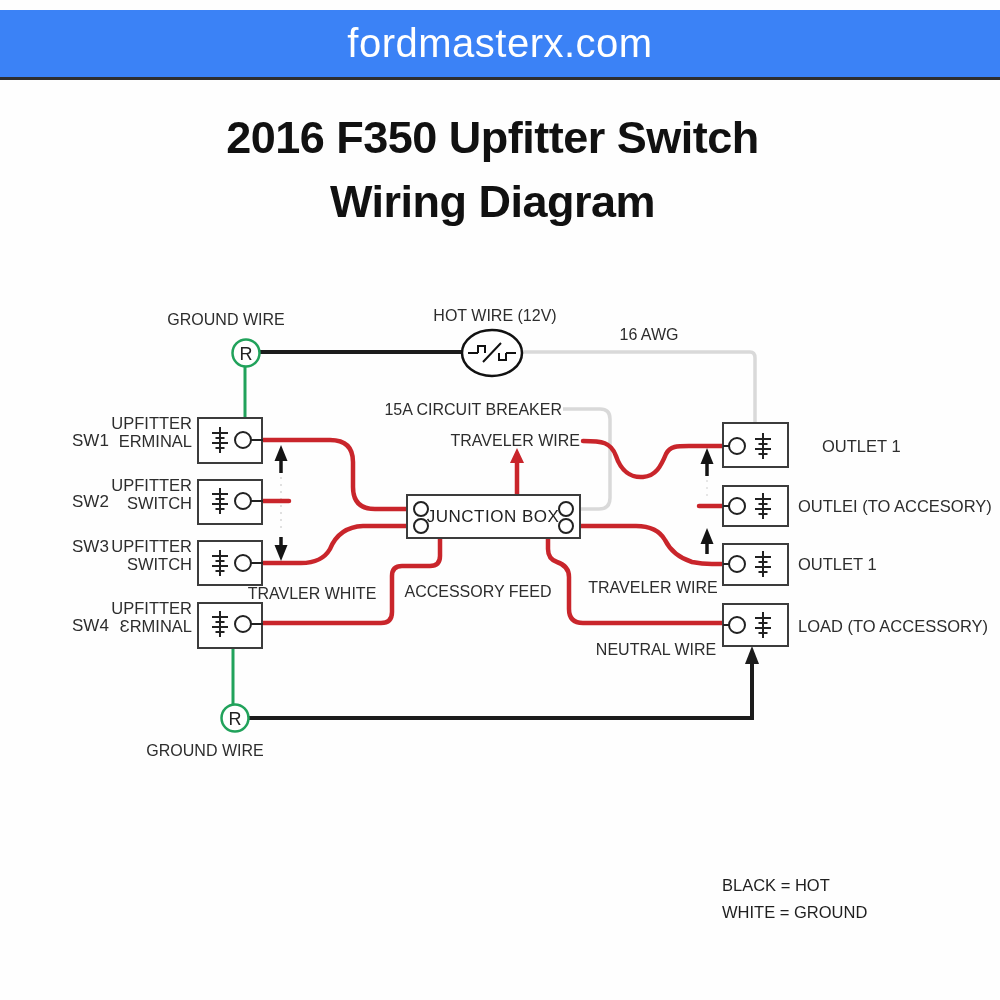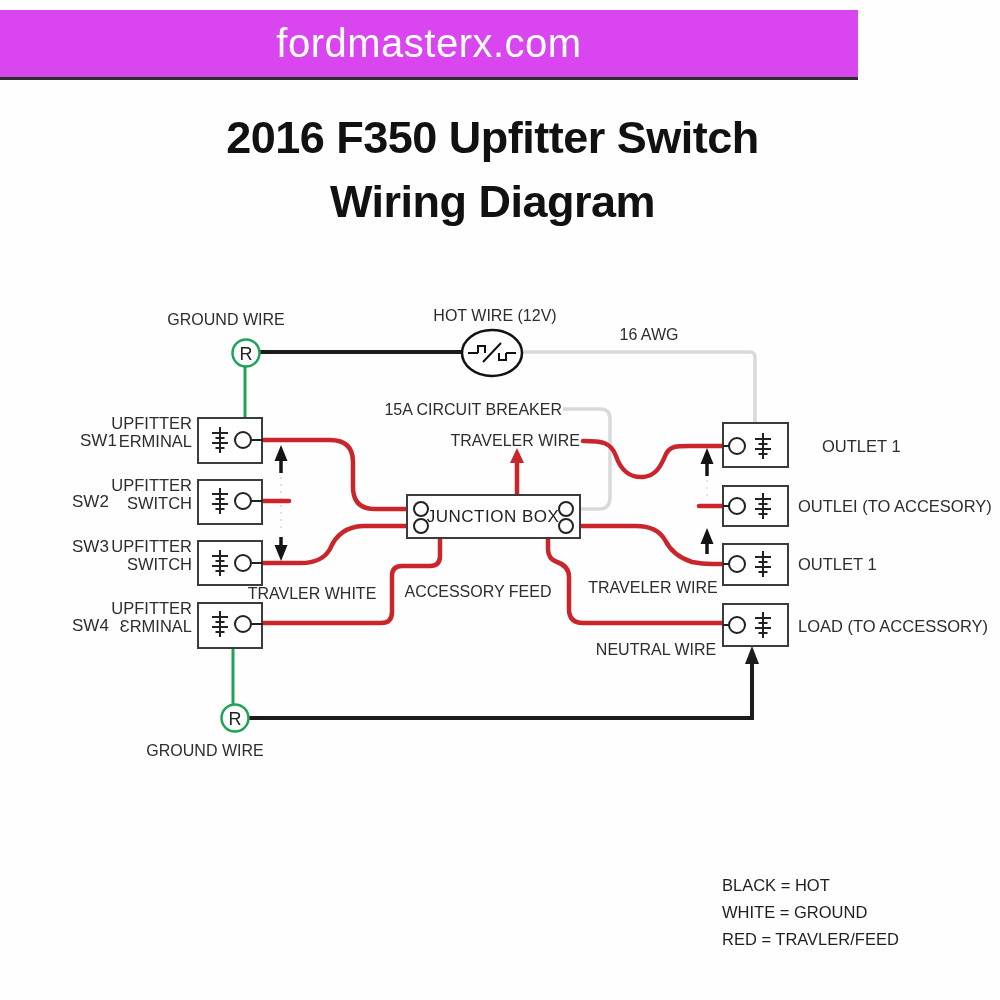--- a/index.html
+++ b/index.html
@@ -1,22 +1,22 @@
 <!DOCTYPE html>
 <html><head>
 <meta charset="utf-8">
 <style>
   html,body{margin:0;padding:0;background:#fff;}
   #stage{
     position:relative;width:1000px;height:1000px;background:#fefefe;overflow:hidden;
     font-family:"Liberation Sans","DejaVu Sans",sans-serif;
   }
   #header-bar{
-    position:absolute;left:0;top:10px;width:858px;height:67px;
-    background:#d946ef;border-bottom:3px solid #2e2e2e;
+    position:absolute;left:0;top:10px;width:1000px;height:67px;
+    background:#3b82f6;border-bottom:3px solid #2e2e2e;
     display:flex;align-items:center;justify-content:center;
   }
   #header-bar .site{color:#fff;font-size:40px;font-weight:400;letter-spacing:.5px;}
   #title{
     position:absolute;left:0;top:106px;width:985px;text-align:center;
     font-weight:bold;font-size:45px;line-height:64px;color:#111;letter-spacing:-.5px;
   }
   .lbl{position:absolute;font-size:16px;color:#2d2d2d;white-space:nowrap;}
   .ctr{transform:translateX(-50%);}
   .rgt{transform:translateX(-100%);text-align:right;}
@@ -163,21 +163,21 @@
   <div class="lbl rgt" style="left:562px;top:401px;">15A CIRCUIT BREAKER</div>
   <div class="lbl rgt" style="left:580px;top:432px;">TRAVELER WIRE</div>
   <div class="lbl ctr" style="left:312px;top:585px;">TRAVLER WHITE</div>
   <div class="lbl ctr" style="left:478px;top:583px;">ACCESSORY FEED</div>
   <div class="lbl ctr" style="left:653px;top:579px;">TRAVELER WIRE</div>
   <div class="lbl ctr" style="left:656px;top:641px;">NEUTRAL WIRE</div>
   <div class="lbl ctr" style="left:205px;top:742px;">GROUND WIRE</div>
 
   <div class="lbl ctr jb-lbl" style="left:493px;top:507px;">JUNCTION BOX</div>
 
-  <div class="lbl sw-id" style="left:80px;top:431px;">SW1</div>
+  <div class="lbl sw-id" style="left:72px;top:431px;">SW1</div>
   <div class="lbl rgt sw-name" style="left:192px;top:414px;">
     <span style="display:block">UPFITTER</span>
     <span style="display:block">ERMINAL</span>
   </div>
   <div class="lbl sw-id" style="left:72px;top:492px;">SW2</div>
   <div class="lbl rgt sw-name" style="left:192px;top:476px;">
     <span style="display:block">UPFITTER</span>
     <span style="display:block">SWITCH</span>
   </div>
   <div class="lbl sw-id" style="left:72px;top:537px;">SW3</div>
@@ -192,16 +192,15 @@
   </div>
 
   <div class="lbl outlet-lbl" style="left:798px;top:437px;margin-left:24px;">OUTLET 1</div>
   <div class="lbl outlet-lbl" style="left:798px;top:497px;">OUTLEI (TO ACCESORY)</div>
   <div class="lbl outlet-lbl" style="left:798px;top:555px;">OUTLET 1</div>
   <div class="lbl outlet-lbl" style="left:798px;top:617px;">LOAD (TO ACCESSORY)</div>
 
   <div id="legend">
     <div>BLACK = HOT</div>
     <div>WHITE = GROUND</div>
-    <div>RED = TRAVLER/FEED</div>
   </div>
 
 </div>
 
 </body></html>

